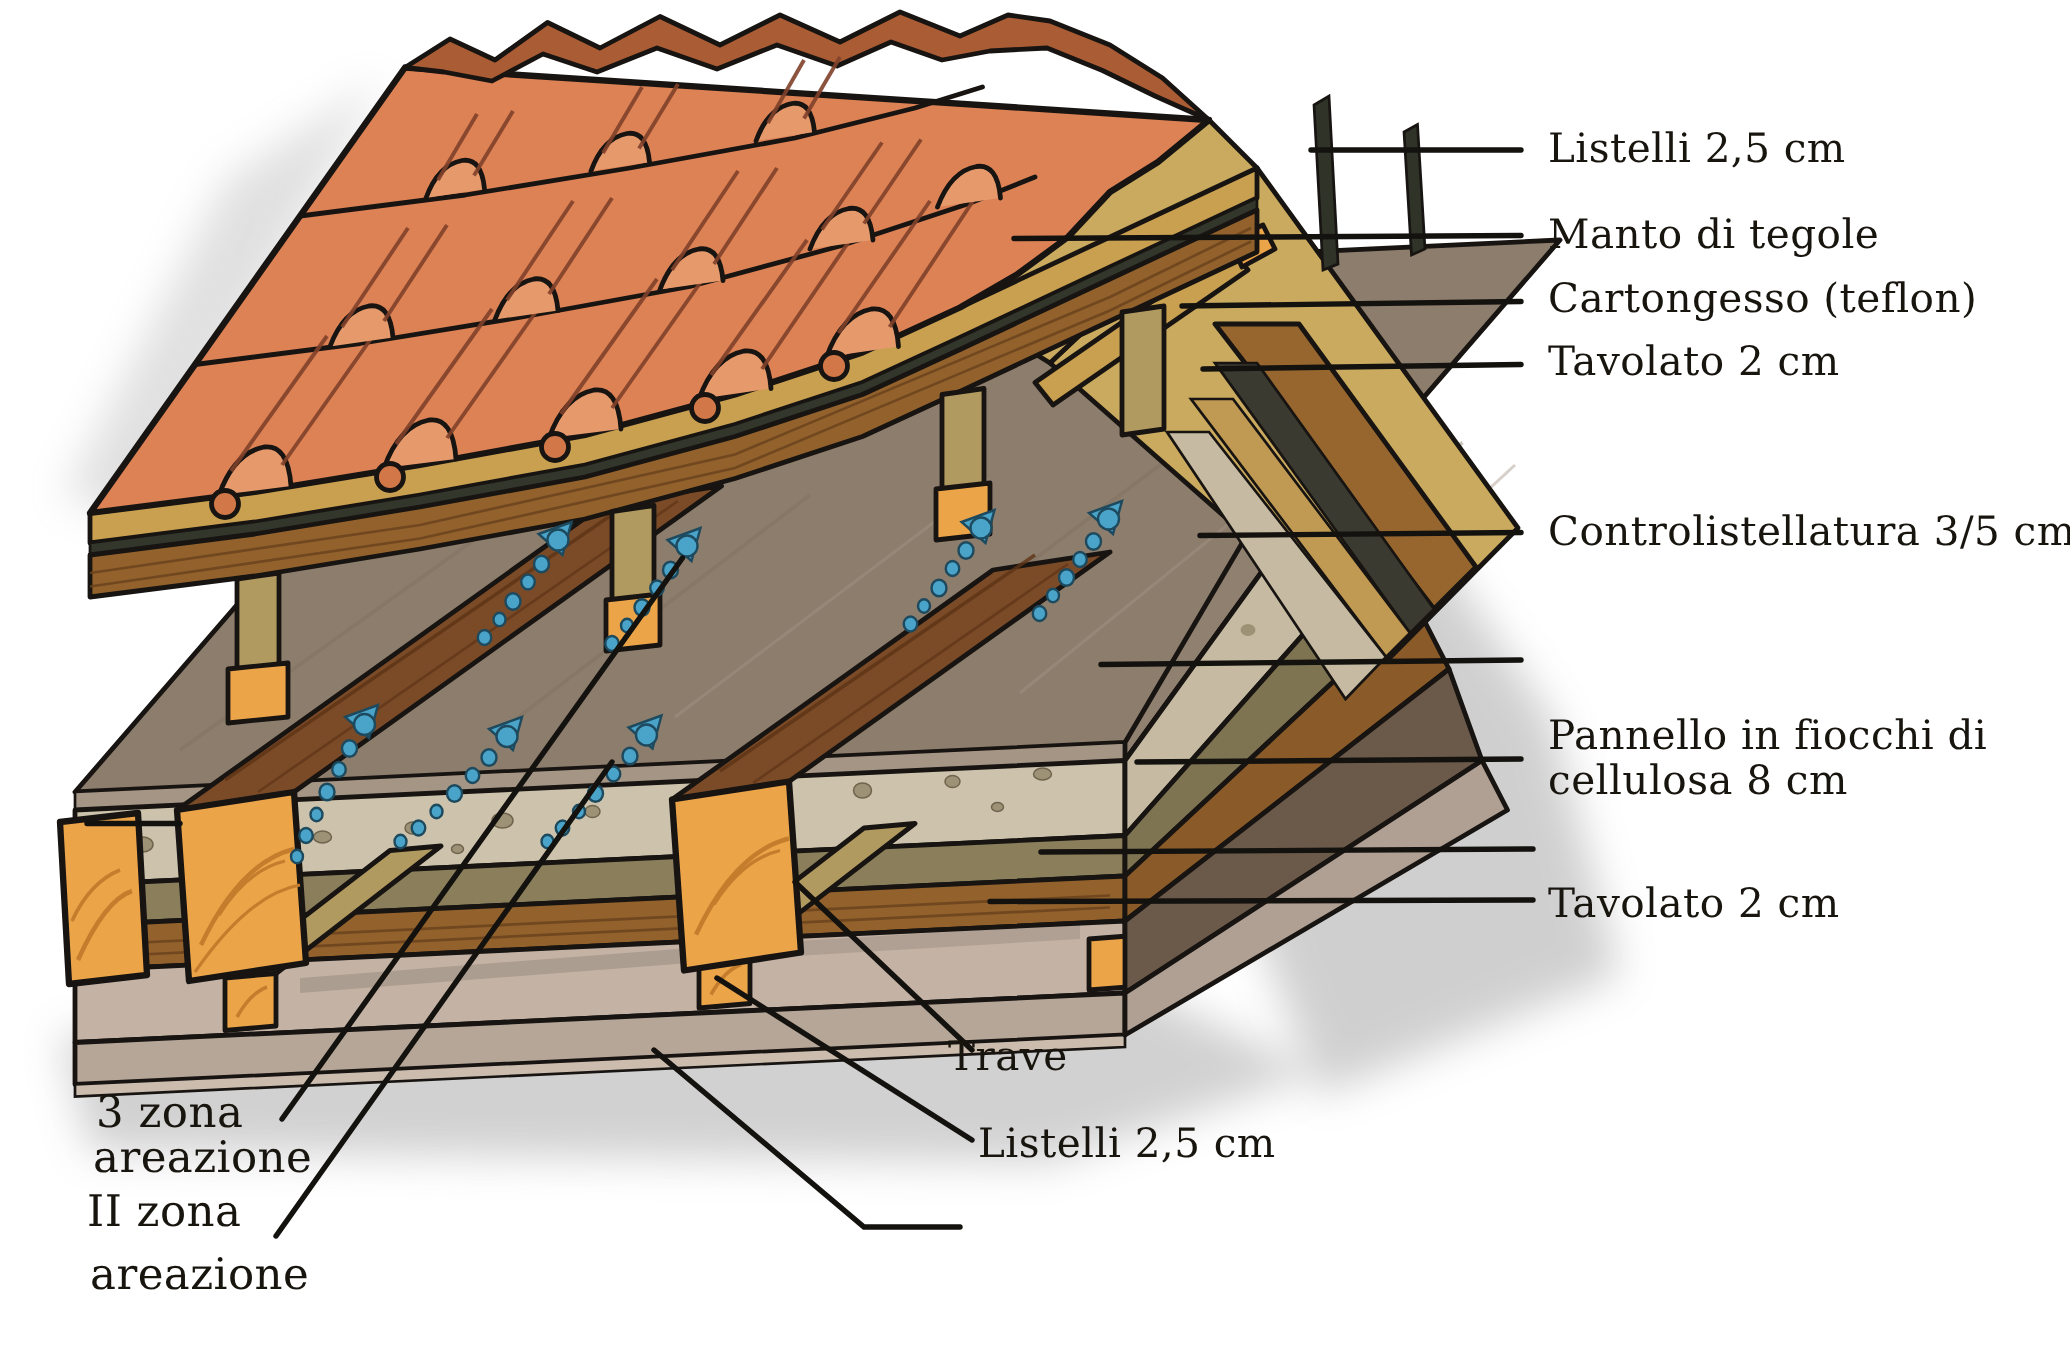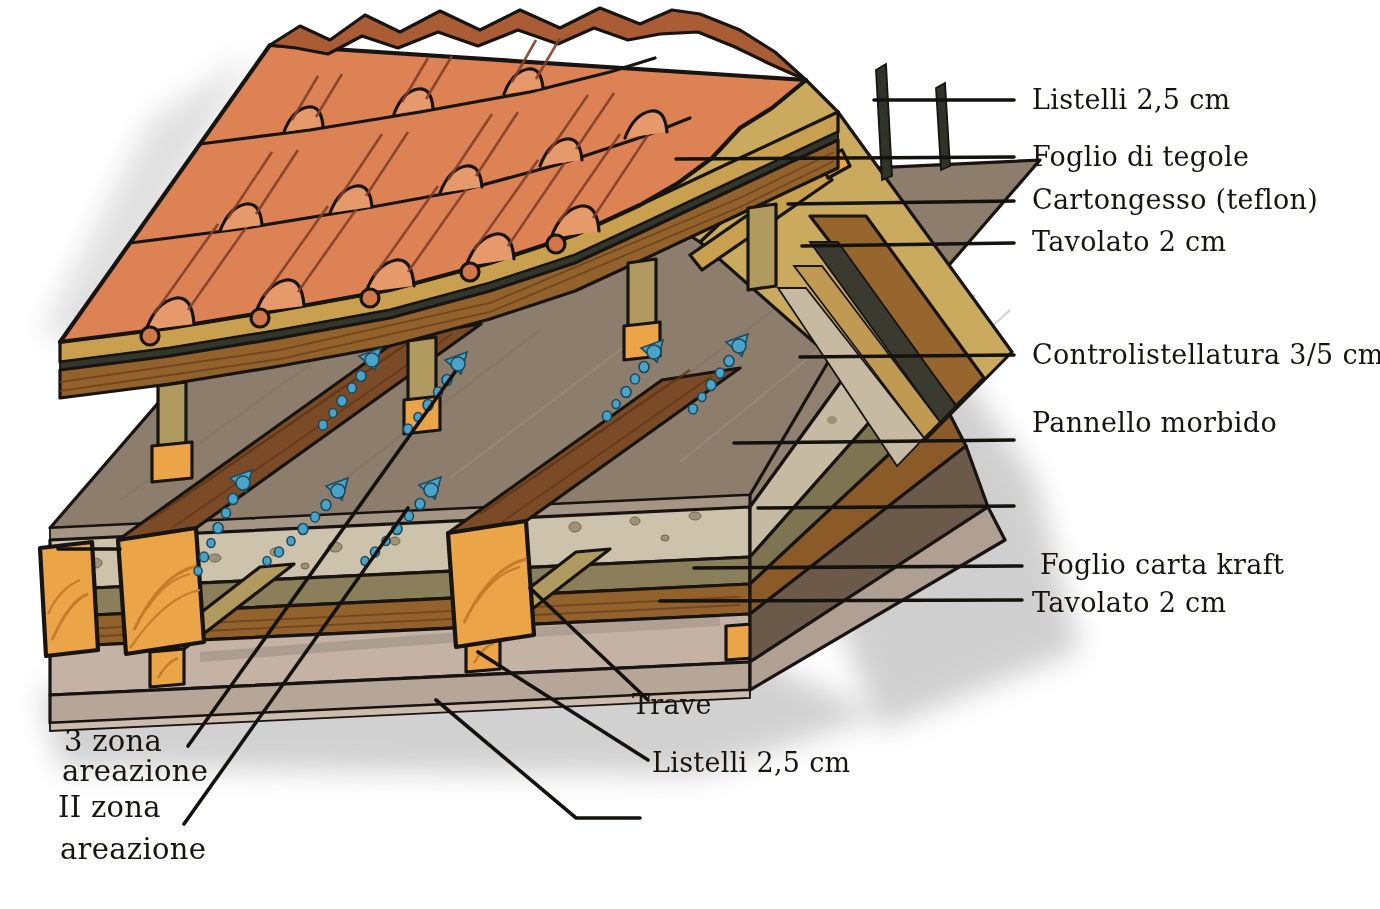--- a/index.html
+++ b/index.html
@@ -328,26 +328,26 @@
     <line class="ldr" x1="660" y1="601" x2="1022" y2="600"></line>
     <line class="ldr" x1="648" y1="700" x2="530" y2="588"></line>
     <line class="ldr" x1="648" y1="760" x2="478" y2="652"></line>
     <polyline class="ldr" points="640,818 576,818 436,700"></polyline>
     <line class="ldr" x1="188" y1="746" x2="455" y2="372"></line>
     <line class="ldr" x1="184" y1="824" x2="408" y2="508"></line>
   </g>
 </svg>
 
 <div class="lbl" style="left:1032px;top:84px">Listelli 2,5 cm</div>
-<div class="lbl" style="left:1032px;top:141px">Foglio di tegole</div>
+<div class="lbl" style="left:1032px;top:141px">Manto di tegole</div>
 <div class="lbl" style="left:1032px;top:184px">Cartongesso (teflon)</div>
 <div class="lbl" style="left:1032px;top:226px">Tavolato 2 cm</div>
 <div class="lbl" style="left:1032px;top:339px">Controlistellatura 3/5 cm</div>
-<div class="lbl" style="left:1032px;top:407px">Pannello morbido</div>
-<div class="lbl" style="left:1040px;top:549px">Foglio carta kraft</div>
+<div class="lbl" style="left:1032px;top:475px">Pannello in fiocchi di</div>
+<div class="lbl" style="left:1032px;top:505px">cellulosa 8 cm</div>
 <div class="lbl" style="left:1032px;top:587px">Tavolato 2 cm</div>
 
 <div class="lbl" style="left:632px;top:689px">Trave</div>
 <div class="lbl" style="left:652px;top:747px">Listelli 2,5 cm</div>
 
 <div class="lbl lbl-left" style="left:64px;top:724px">3 zona</div>
 <div class="lbl lbl-left" style="left:62px;top:754px">areazione</div>
 <div class="lbl lbl-left" style="left:58px;top:790px">II zona</div>
 <div class="lbl lbl-left" style="left:60px;top:832px">areazione</div>
 

